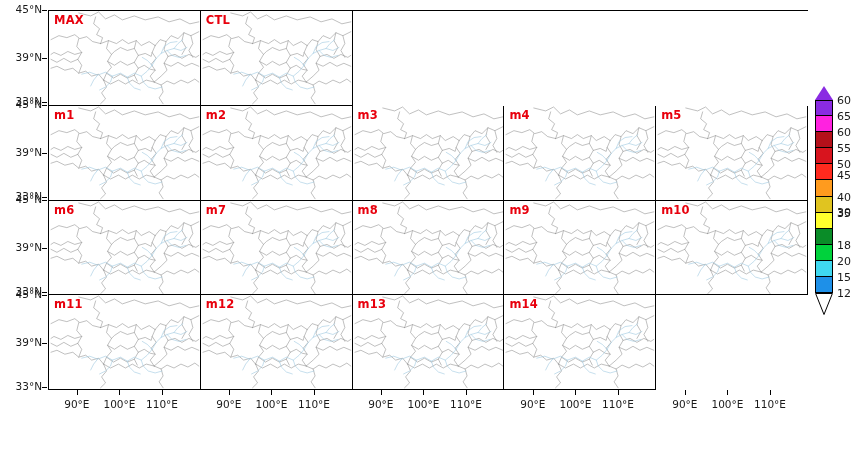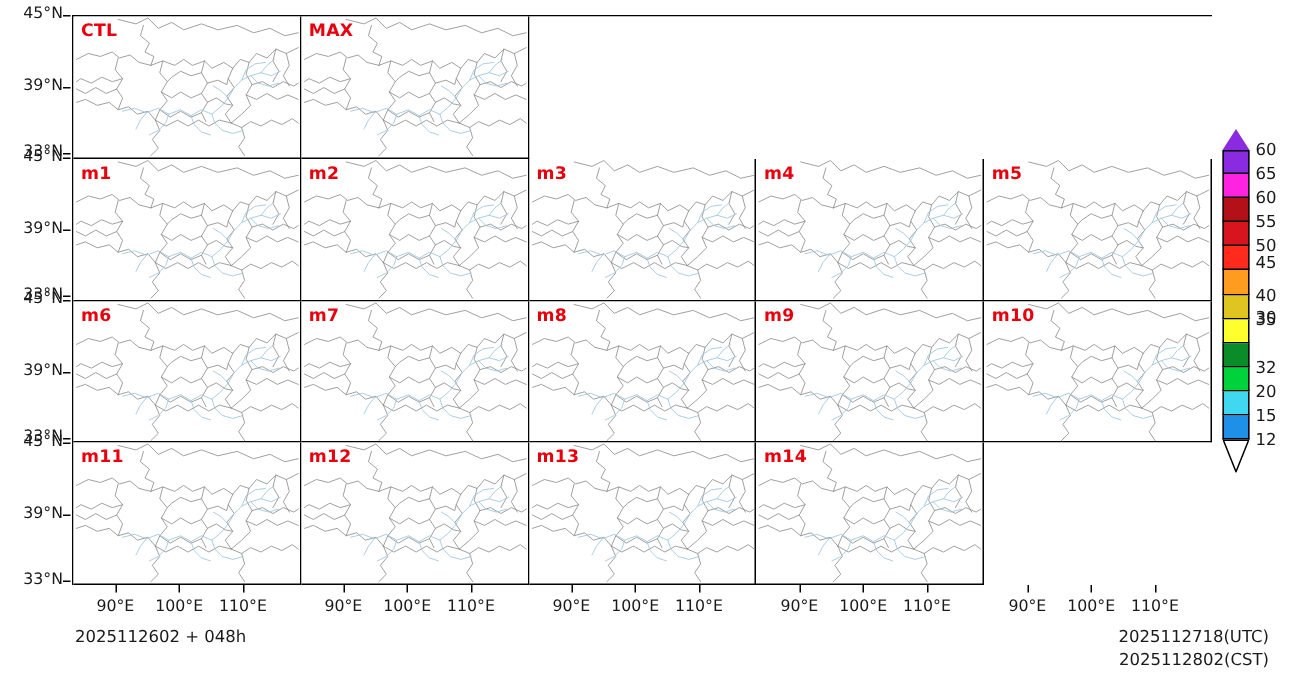--- a/index.html
+++ b/index.html
@@ -193,66 +193,66 @@
     <path d="M93,66 L95,72 L100,77 L107,79 L114,77"></path>
     <path d="M64,66 L62,72 L57,77 L51,80"></path>
     <path d="M113,43 L116,36 L122,32 L129,31"></path>
     <path d="M119,40 L124,45 L131,47 L138,45"></path>
     <path d="M79,67 L81,73 L86,78 L92,80"></path>
     <path d="M49,65 L45,70 L42,76"></path>
     <path d="M126,38 L130,33 L135,29"></path>
     <path d="M104,55 L99,50 L94,47"></path>
   </g>
 </svg>
+        <div class="panel-label">MAX</div>
+      </div>
+      <div class="panel">
+<svg class="mapart" viewBox="0 0 152 95" preserveAspectRatio="none">
+  <g fill="none" stroke="#8a8a8a" stroke-width="0.55" stroke-linejoin="round" stroke-linecap="round">
+    <path d="M30,2 L42,5 L50,1 L57,8 L66,4 L74,9 L86,5 L97,9 L110,6 L121,11 L132,8 L142,13 L151,11"></path>
+    <path d="M47,6 L45,13 L51,18 L48,24 L54,27 L52,33"></path>
+    <path d="M52,33 L44,31 L38,26 L31,28 L26,24 L18,27 L10,25 L2,29"></path>
+    <path d="M52,33 L60,30 L68,33 L74,29 L80,33 L88,30 L93,35 L101,31 L107,35"></path>
+    <path d="M107,35 L112,29 L118,31 L123,25 L130,28 L136,22 L143,25 L151,21"></path>
+    <path d="M107,35 L104,42 L108,48 L103,54 L107,60 L102,66 L106,72"></path>
+    <path d="M106,72 L98,70 L91,74 L84,70 L77,74 L70,70 L62,74 L55,70"></path>
+    <path d="M55,70 L50,64 L43,66 L37,61 L30,63 L24,58 L16,60 L8,56 L2,58"></path>
+    <path d="M55,70 L58,77 L53,83 L57,89 L52,94"></path>
+    <path d="M106,72 L113,75 L119,71 L126,74 L133,70 L140,73 L147,69 L151,72"></path>
+    <path d="M113,75 L115,82 L111,88 L115,94"></path>
+    <path d="M88,30 L86,38 L90,45 L86,52 L90,58 L86,65 L89,71"></path>
+    <path d="M60,30 L58,38 L63,44 L59,51 L63,57 L58,63 L55,70"></path>
+    <path d="M86,38 L79,40 L72,37 L66,41 L63,44"></path>
+    <path d="M90,45 L97,43 L103,46 L104,42"></path>
+    <path d="M86,52 L79,55 L72,51 L66,55 L59,51"></path>
+    <path d="M90,58 L96,55 L102,59 L107,60"></path>
+    <path d="M86,65 L79,68 L72,64 L65,68 L58,63"></path>
+    <path d="M30,28 L28,36 L33,42 L29,49 L33,55 L30,63"></path>
+    <path d="M33,42 L26,44 L19,41 L12,45 L5,42 L2,44"></path>
+    <path d="M29,49 L22,52 L15,48 L8,52 L2,49"></path>
+    <path d="M118,31 L116,39 L120,46 L116,53 L119,60 L113,66 L106,72"></path>
+    <path d="M120,46 L127,44 L134,48 L141,44 L148,47 L151,45"></path>
+    <path d="M116,53 L123,56 L130,52 L137,56 L144,53 L151,56"></path>
+    <path d="M136,22 L134,30 L138,37 L134,44"></path>
+    <path d="M143,25 L145,33 L141,40 L145,47"></path>
+  </g>
+  <g fill="none" stroke="#9ec8e0" stroke-width="0.6" stroke-linejoin="round" stroke-linecap="round">
+    <path d="M33,64 L41,62 L49,65 L57,62 L64,66 L72,63 L79,67 L86,63 L93,66 L99,61 L104,55"></path>
+    <path d="M104,55 L108,48 L113,43 L119,40 L126,38 L133,40 L139,37"></path>
+    <path d="M93,66 L95,72 L100,77 L107,79 L114,77"></path>
+    <path d="M64,66 L62,72 L57,77 L51,80"></path>
+    <path d="M113,43 L116,36 L122,32 L129,31"></path>
+    <path d="M119,40 L124,45 L131,47 L138,45"></path>
+    <path d="M79,67 L81,73 L86,78 L92,80"></path>
+    <path d="M49,65 L45,70 L42,76"></path>
+    <path d="M126,38 L130,33 L135,29"></path>
+    <path d="M104,55 L99,50 L94,47"></path>
+  </g>
+</svg>
         <div class="panel-label">CTL</div>
-      </div>
-      <div class="panel">
-<svg class="mapart" viewBox="0 0 152 95" preserveAspectRatio="none">
-  <g fill="none" stroke="#8a8a8a" stroke-width="0.55" stroke-linejoin="round" stroke-linecap="round">
-    <path d="M30,2 L42,5 L50,1 L57,8 L66,4 L74,9 L86,5 L97,9 L110,6 L121,11 L132,8 L142,13 L151,11"></path>
-    <path d="M47,6 L45,13 L51,18 L48,24 L54,27 L52,33"></path>
-    <path d="M52,33 L44,31 L38,26 L31,28 L26,24 L18,27 L10,25 L2,29"></path>
-    <path d="M52,33 L60,30 L68,33 L74,29 L80,33 L88,30 L93,35 L101,31 L107,35"></path>
-    <path d="M107,35 L112,29 L118,31 L123,25 L130,28 L136,22 L143,25 L151,21"></path>
-    <path d="M107,35 L104,42 L108,48 L103,54 L107,60 L102,66 L106,72"></path>
-    <path d="M106,72 L98,70 L91,74 L84,70 L77,74 L70,70 L62,74 L55,70"></path>
-    <path d="M55,70 L50,64 L43,66 L37,61 L30,63 L24,58 L16,60 L8,56 L2,58"></path>
-    <path d="M55,70 L58,77 L53,83 L57,89 L52,94"></path>
-    <path d="M106,72 L113,75 L119,71 L126,74 L133,70 L140,73 L147,69 L151,72"></path>
-    <path d="M113,75 L115,82 L111,88 L115,94"></path>
-    <path d="M88,30 L86,38 L90,45 L86,52 L90,58 L86,65 L89,71"></path>
-    <path d="M60,30 L58,38 L63,44 L59,51 L63,57 L58,63 L55,70"></path>
-    <path d="M86,38 L79,40 L72,37 L66,41 L63,44"></path>
-    <path d="M90,45 L97,43 L103,46 L104,42"></path>
-    <path d="M86,52 L79,55 L72,51 L66,55 L59,51"></path>
-    <path d="M90,58 L96,55 L102,59 L107,60"></path>
-    <path d="M86,65 L79,68 L72,64 L65,68 L58,63"></path>
-    <path d="M30,28 L28,36 L33,42 L29,49 L33,55 L30,63"></path>
-    <path d="M33,42 L26,44 L19,41 L12,45 L5,42 L2,44"></path>
-    <path d="M29,49 L22,52 L15,48 L8,52 L2,49"></path>
-    <path d="M118,31 L116,39 L120,46 L116,53 L119,60 L113,66 L106,72"></path>
-    <path d="M120,46 L127,44 L134,48 L141,44 L148,47 L151,45"></path>
-    <path d="M116,53 L123,56 L130,52 L137,56 L144,53 L151,56"></path>
-    <path d="M136,22 L134,30 L138,37 L134,44"></path>
-    <path d="M143,25 L145,33 L141,40 L145,47"></path>
-  </g>
-  <g fill="none" stroke="#9ec8e0" stroke-width="0.6" stroke-linejoin="round" stroke-linecap="round">
-    <path d="M33,64 L41,62 L49,65 L57,62 L64,66 L72,63 L79,67 L86,63 L93,66 L99,61 L104,55"></path>
-    <path d="M104,55 L108,48 L113,43 L119,40 L126,38 L133,40 L139,37"></path>
-    <path d="M93,66 L95,72 L100,77 L107,79 L114,77"></path>
-    <path d="M64,66 L62,72 L57,77 L51,80"></path>
-    <path d="M113,43 L116,36 L122,32 L129,31"></path>
-    <path d="M119,40 L124,45 L131,47 L138,45"></path>
-    <path d="M79,67 L81,73 L86,78 L92,80"></path>
-    <path d="M49,65 L45,70 L42,76"></path>
-    <path d="M126,38 L130,33 L135,29"></path>
-    <path d="M104,55 L99,50 L94,47"></path>
-  </g>
-</svg>
-        <div class="panel-label">MAX</div>
       </div>
       <div class="panel empty"></div>
       <div class="panel empty"></div>
       <div class="panel empty"></div>
       <div class="panel">
 <svg class="mapart" viewBox="0 0 152 95" preserveAspectRatio="none">
   <g fill="none" stroke="#8a8a8a" stroke-width="0.55" stroke-linejoin="round" stroke-linecap="round">
     <path d="M30,2 L42,5 L50,1 L57,8 L66,4 L74,9 L86,5 L97,9 L110,6 L121,11 L132,8 L142,13 L151,11"></path>
     <path d="M47,6 L45,13 L51,18 L48,24 L54,27 L52,33"></path>
     <path d="M52,33 L44,31 L38,26 L31,28 L26,24 L18,27 L10,25 L2,29"></path>
@@ -905,28 +905,23 @@
     <div id="cbar-ticks">
         <div class="cbar-tick" style="top: 14px;">60</div>
         <div class="cbar-tick" style="top: 30.1px;">65</div>
         <div class="cbar-tick" style="top: 46.2px;">60</div>
         <div class="cbar-tick" style="top: 62.3px;">55</div>
         <div class="cbar-tick" style="top: 78.4px;">50</div>
         <div class="cbar-tick" style="top: 89px;">45</div>
         <div class="cbar-tick" style="top: 110.6px;">40</div>
         <div class="cbar-tick" style="top: 126.7px;">35</div>
         <div class="cbar-tick" style="top: 126px;">30</div>
-        <div class="cbar-tick" style="top: 158.9px;">32</div>
+        <div class="cbar-tick" style="top: 158.9px;">18</div>
         <div class="cbar-tick" style="top: 175px; text-align: right;">20</div>
         <div class="cbar-tick" style="top: 191.1px;">15</div>
         <div class="cbar-tick" style="top: 207.2px;">12</div>
       </div>
   </div>
 
   <div class="foot-left">
-    <div>2025112602 + 048h</div>
   </div>
-  <div class="foot-right">
-    <div>2025112718(UTC)</div>
-    <div>2025112802(CST)</div>
-  </div>
 
 </div>
 
 </body></html>

